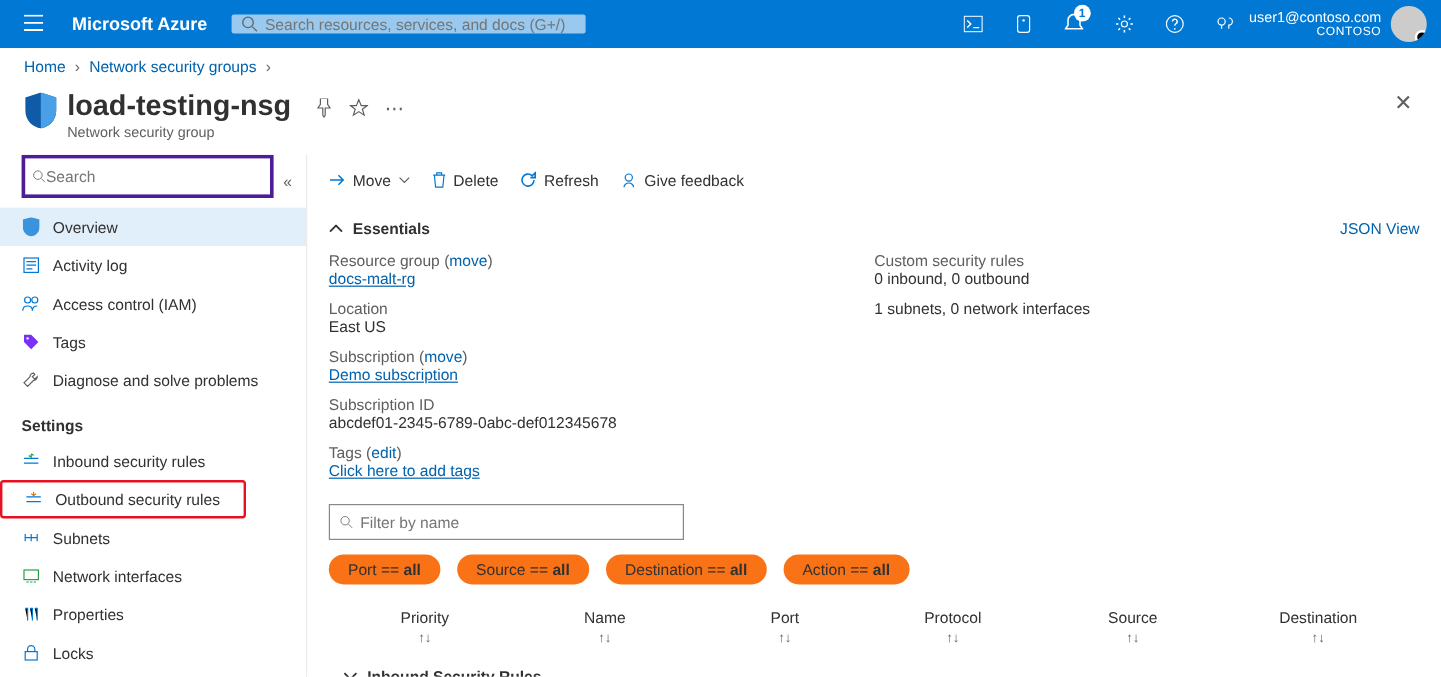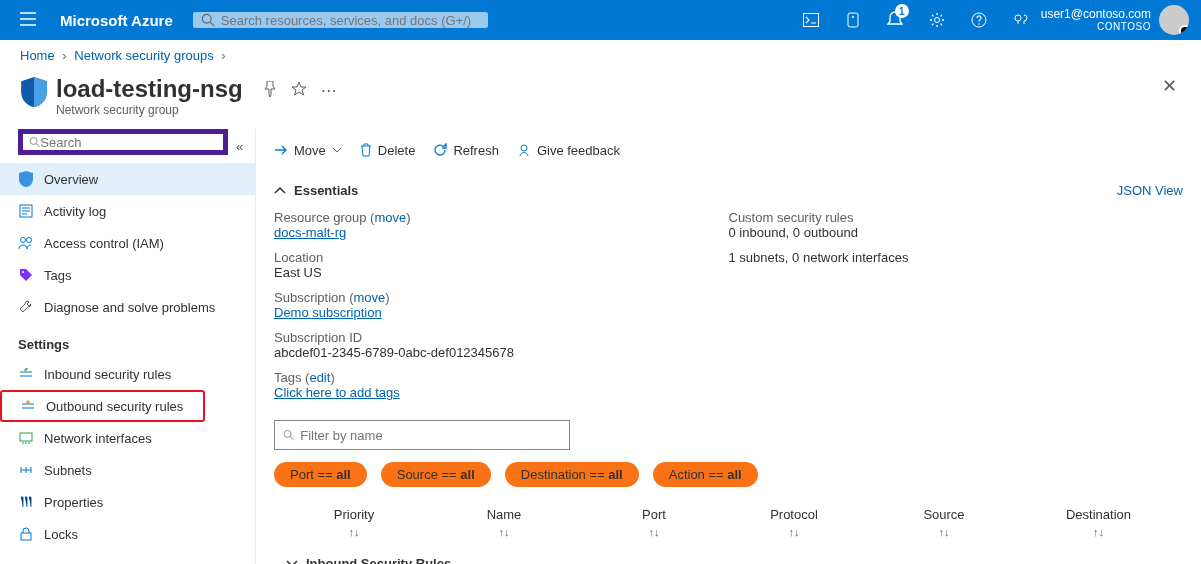--- a/index.html
+++ b/index.html
@@ -36,21 +36,21 @@
 .page-header h1 { font-size: 24px; font-weight: 600; }
 .page-header .subtitle { font-size: 12px; color: #605e5c; }
 .page-header .headicons { margin-left: 20px; display: flex; gap: 14px; align-items: center; margin-top: 6px; }
 .page-header .headicon { cursor: pointer; color: #605e5c; }
 .page-header .dots { font-size: 16px; color: #605e5c; cursor: pointer; }
 .page-header .closebtn { margin-left: auto; margin-right: 4px; cursor: pointer; color: #605e5c; font-size: 18px; }
 
 
 .container { display: flex; height: calc(100% - 108px); }
 .sidebar { width: 256px; border-right: 1px solid #edebe9; padding: 0 0 0 18px; overflow-y: auto; }
-.sidebar-search { border: 5px solid #4c1d95; height: 26px; display: flex; align-items: center; padding: 0 6px; margin-bottom: 8px; width: 210px; }
+.sidebar-search { border: 3px solid #4c1d95; height: 36px; display: flex; align-items: center; padding: 0 6px; margin-bottom: 8px; width: 210px; }
 .sidebar-search input { border: none; outline: none; font-size: 13px; width: 100%; }
 .nav-item { display: flex; align-items: center; height: 32px; padding-left: 6px; cursor: pointer; margin-left: -18px; padding-left: 18px; }
 .nav-item.active { background: #e1effa; font-weight: 400; }
 .nav-item .icon { width: 16px; height: 16px; margin-right: 10px; display: inline-flex; align-items: center; justify-content: center; flex-shrink: 0; }
 .nav-item.highlight { border: 2px solid #e81123; border-radius: 3px; margin-right: 50px; }
 .section-label { font-size: 13px; font-weight: 600; padding: 14px 0 6px 0; }
 
 
 .content { flex: 1; padding: 0 18px; overflow-y: auto; }
 .cmdbar { display: flex; align-items: center; gap: 18px; height: 42px; border-bottom: none; }
@@ -264,33 +264,33 @@
           <svg width="14" height="12" viewBox="0 0 14 12">
             <path d="M1 4h12M1 8h12" stroke="#0078d4"></path>
             <path d="M7 3V0l-2 1.5M7 0l2 1.5" stroke="#e07b00" fill="none" transform="rotate(180 7 1.5)"></path>
           </svg>
         </span>
       <span>Outbound security rules</span>
     </div>
     <div class="nav-item">
       <span class="icon">
           <svg width="14" height="12" viewBox="0 0 14 12">
+            <path d="M2 6h10M2 3v6M7 3v6M12 3v6" stroke="#0078d4"></path>
+          </svg>
+        </span>
+      <span>Subnets</span>
+    </div>
+    <div class="nav-item">
+      <span class="icon">
+          <svg width="14" height="12" viewBox="0 0 14 12">
             <rect x="1" y="1" width="12" height="8" stroke="#2aa148" fill="none"></rect>
             <path d="M3 11h2M6 11h2M9 11h2" stroke="#2aa148"></path>
           </svg>
         </span>
       <span>Network interfaces</span>
-    </div>
-    <div class="nav-item">
-      <span class="icon">
-          <svg width="14" height="12" viewBox="0 0 14 12">
-            <path d="M2 6h10M2 3v6M7 3v6M12 3v6" stroke="#0078d4"></path>
-          </svg>
-        </span>
-      <span>Subnets</span>
     </div>
     <div class="nav-item">
       <span class="icon">
           <svg width="12" height="14" viewBox="0 0 12 14">
             <path d="M1 2h2v10M5 2h2v10M9 2h2v10" stroke="#0078d4"></path>
           </svg>
         </span>
       <span>Properties</span>
     </div>
     <div class="nav-item">

